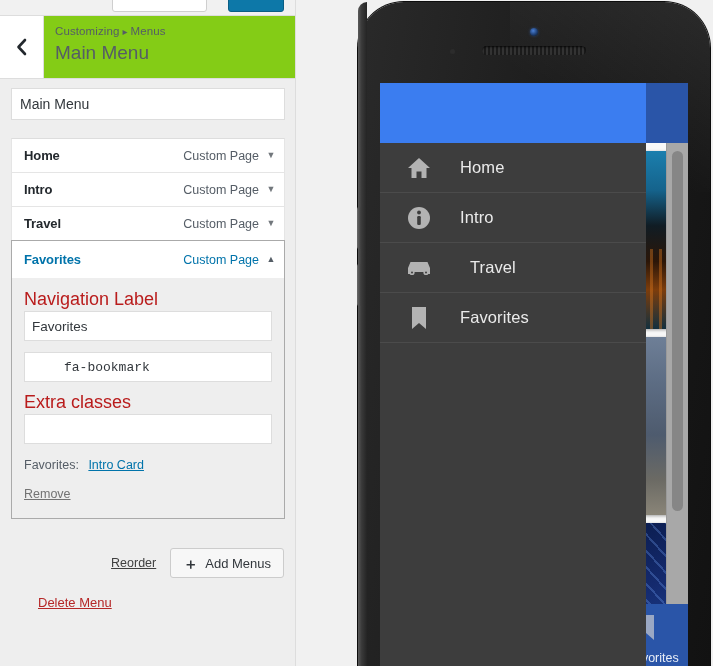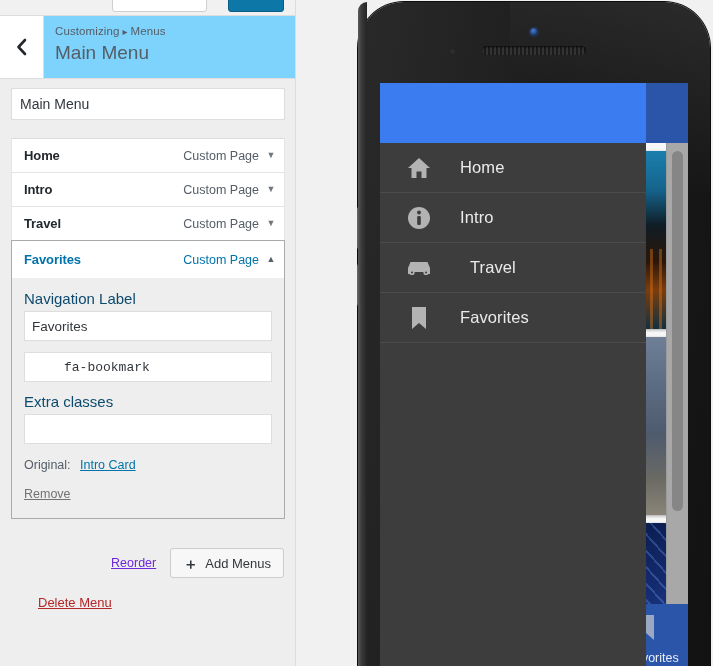--- a/index.html
+++ b/index.html
@@ -28,21 +28,21 @@
     background:#fff; border:1px solid #cfcfcf; border-radius:3px;
   }
   .top-strip-btn {
     position:absolute; left:228px; top:-14px; width:56px; height:26px;
     background:#0d78a8; border:1px solid #0a5e85; border-radius:3px;
   }
 
   
   .panel-header {
     position:absolute; left:0; top:16px; width:296px; height:63px;
-    background:#7dd3fc; border-bottom:1px solid #dddddd;
+    background:#84cc16; border-bottom:1px solid #dddddd;
     display:flex; align-items:stretch;
   }
   .back-btn {
     width:44px; border-right:1px solid #dddddd;
     display:flex; align-items:center; justify-content:center;
     cursor:pointer; background:#fff;
   }
   .back-btn svg { display:block; }
   .header-titles { flex:1; padding:8px 0 0 11px; }
   .breadcrumb {
@@ -88,21 +88,21 @@
   .menu-item.expanded .mi-type { color:#0073aa; }
   .mi-caret { font-size:9px; color:#72777c; width:10px; text-align:center; line-height:1; }
   .menu-item.expanded .mi-caret { color:#555d66; }
 
   
   .item-form {
     background:#eeeeee; border:1px solid #aaaaaa; border-top:none;
     padding:12px 12px 16px 12px;
   }
   .field-label {
-    font-size:15px; color:#0c4a6e; line-height:18px; margin-bottom:3px;
+    font-size:18px; color:#b91c1c; line-height:18px; margin-bottom:3px;
   }
   .field-input {
     width:100%; height:30px; padding:0 7px;
     font-family:"Liberation Sans", sans-serif; font-size:13.5px;
     color:#32373c; background:#ffffff;
     border:1px solid #dddddd; outline:none;
     margin-bottom:11px;
   }
   .field-input.mono {
     font-family:"Liberation Mono","DejaVu Sans Mono", monospace;
@@ -117,21 +117,21 @@
     font-size:12.5px; color:#737373; text-decoration:underline; cursor:pointer;
     display:inline-block;
   }
 
   
   .menu-actions {
     position:absolute; right:11px; top:548px;
     display:flex; align-items:center; gap:14px;
   }
   .reorder-link {
-    font-size:12.5px; color:#6d28d9; text-decoration:underline; cursor:pointer;
+    font-size:12.5px; color:#404040; text-decoration:underline; cursor:pointer;
   }
   .add-items-btn {
     display:flex; align-items:center; gap:7px;
     height:30px; padding:0 12px;
     background:#f7f7f7; border:1px solid #cccccc; border-radius:3px;
     font-size:13px; color:#32373c; cursor:pointer;
   }
   .add-items-btn .plus { font-size:15px; font-weight:bold; line-height:1; }
   .delete-menu {
     position:absolute; left:11px; top:595px;
@@ -325,21 +325,21 @@
       <div class="item-form">
         <div class="field-label">Navigation Label</div>
         <input class="field-input" type="text" value="Favorites" style="">
 
         <input class="field-input mono" type="text" value="fa-bookmark" style="">
 
         <div class="field-label">Extra classes</div>
         <input class="field-input" type="text" value="" style="">
 
         <div class="orig-row">
-          <span>Original:</span>
+          <span>Favorites:</span>
           <a href="#">Intro Card</a>
         </div>
 
         <span class="remove-link">Remove</span>
       </div>
     </div>
 
     <div class="menu-actions">
       <span class="reorder-link">Reorder</span>
       <span class="add-items-btn">

